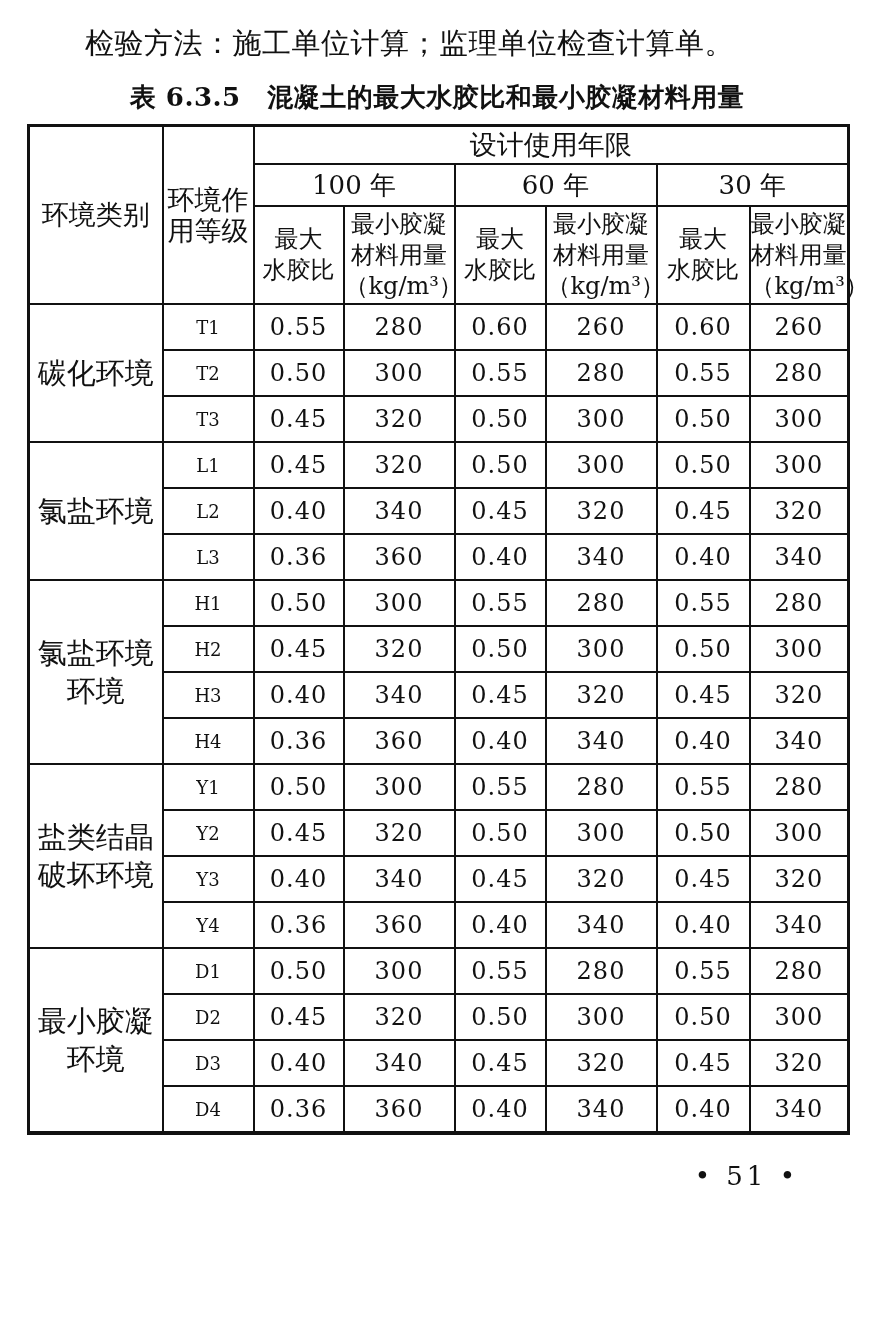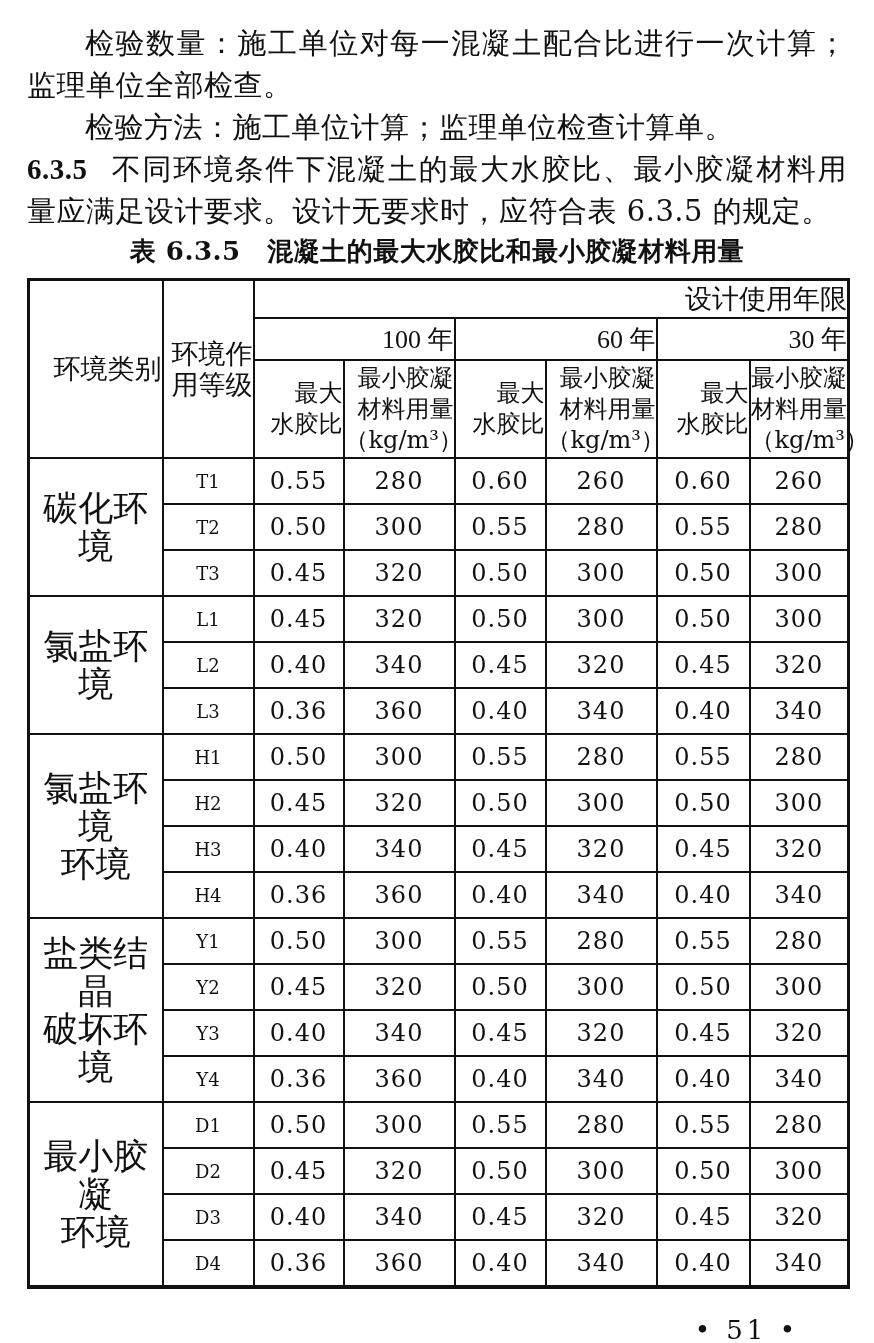--- a/index.html
+++ b/index.html
@@ -26,53 +26,53 @@
     text-align: justify;
     letter-spacing: 0.5px;
   }
   .indent { text-indent: 2em; }
   .clause-num {
     font-weight: 700;
     margin-right: 0.8em;
     font-family: "Liberation Serif", "DejaVu Serif", serif;
   }
   .table-title {
-    margin: 2px 0 9px 0;
+    margin: 16px 0 9px 0;
     text-align: center;
     font-size: 26px;
     font-weight: 700;
     letter-spacing: 0.5px;
   }
   table.spec {
     width: 820px;
     border-collapse: collapse;
     table-layout: fixed;
     border: 3px solid #111;
     border-bottom-width: 4px;
     text-align: center;
   }
   table.spec th, table.spec td {
     border: 2px solid #111;
     font-weight: 400;
     padding: 0;
     vertical-align: middle;
   }
-  thead th { font-size: 26px; text-align: right; }
+  thead th { font-size: 26px; }
   .hr1 th { height: 36px; font-size: 27px; }
-  .hr2 th { height: 40px; font-family: Liberation Serif, serif; }
+  .hr2 th { height: 40px; }
   .hr3 th { height: 96px; }
   .preline {
     white-space: pre-line;
     line-height: 31px;
     font-size: 24px;
   }
   th.col-env { font-size: 27px; }
   tbody td { height: 44px; font-size: 24px; }
   td.env-cell {
-    font-size: 35px;
+    font-size: 29px;
     white-space: pre-line;
     line-height: 38px;
     border-radius: 21px;
   }
   td.level-cell { font-size: 18px; }
   td.value-cell {
     font-size: 24px;
     letter-spacing: 1px;
   }
   .page-number {
@@ -81,27 +81,23 @@
     padding-right: 48px;
     font-size: 26px;
     letter-spacing: 4px;
   }
 </style>
 </head>
 <body>
 
 <div class="page">
 
-  <p class="para indent">检验数量：施工单位对每一混凝土配合比进行一次计算；监理单位全部检查。</p>
 
   <p class="para indent">检验方法：施工单位计算；监理单位检查计算单。</p>
 
-  <p class="para">
-    <span class="clause-num">6.3.5</span><span>不同环境条件下混凝土的最大水胶比、最小胶凝材料用量应满足设计要求。设计无要求时，应符合表 6.3.5 的规定。</span>
-  </p>
 
   <h3 class="table-title">表 6.3.5　混凝土的最大水胶比和最小胶凝材料用量</h3>
 
   <table class="spec">
     <colgroup>
       <col style="width:134px">
       <col style="width:91px">
       <col style="width:90px">
       <col style="width:111px">
       <col style="width:91px">

